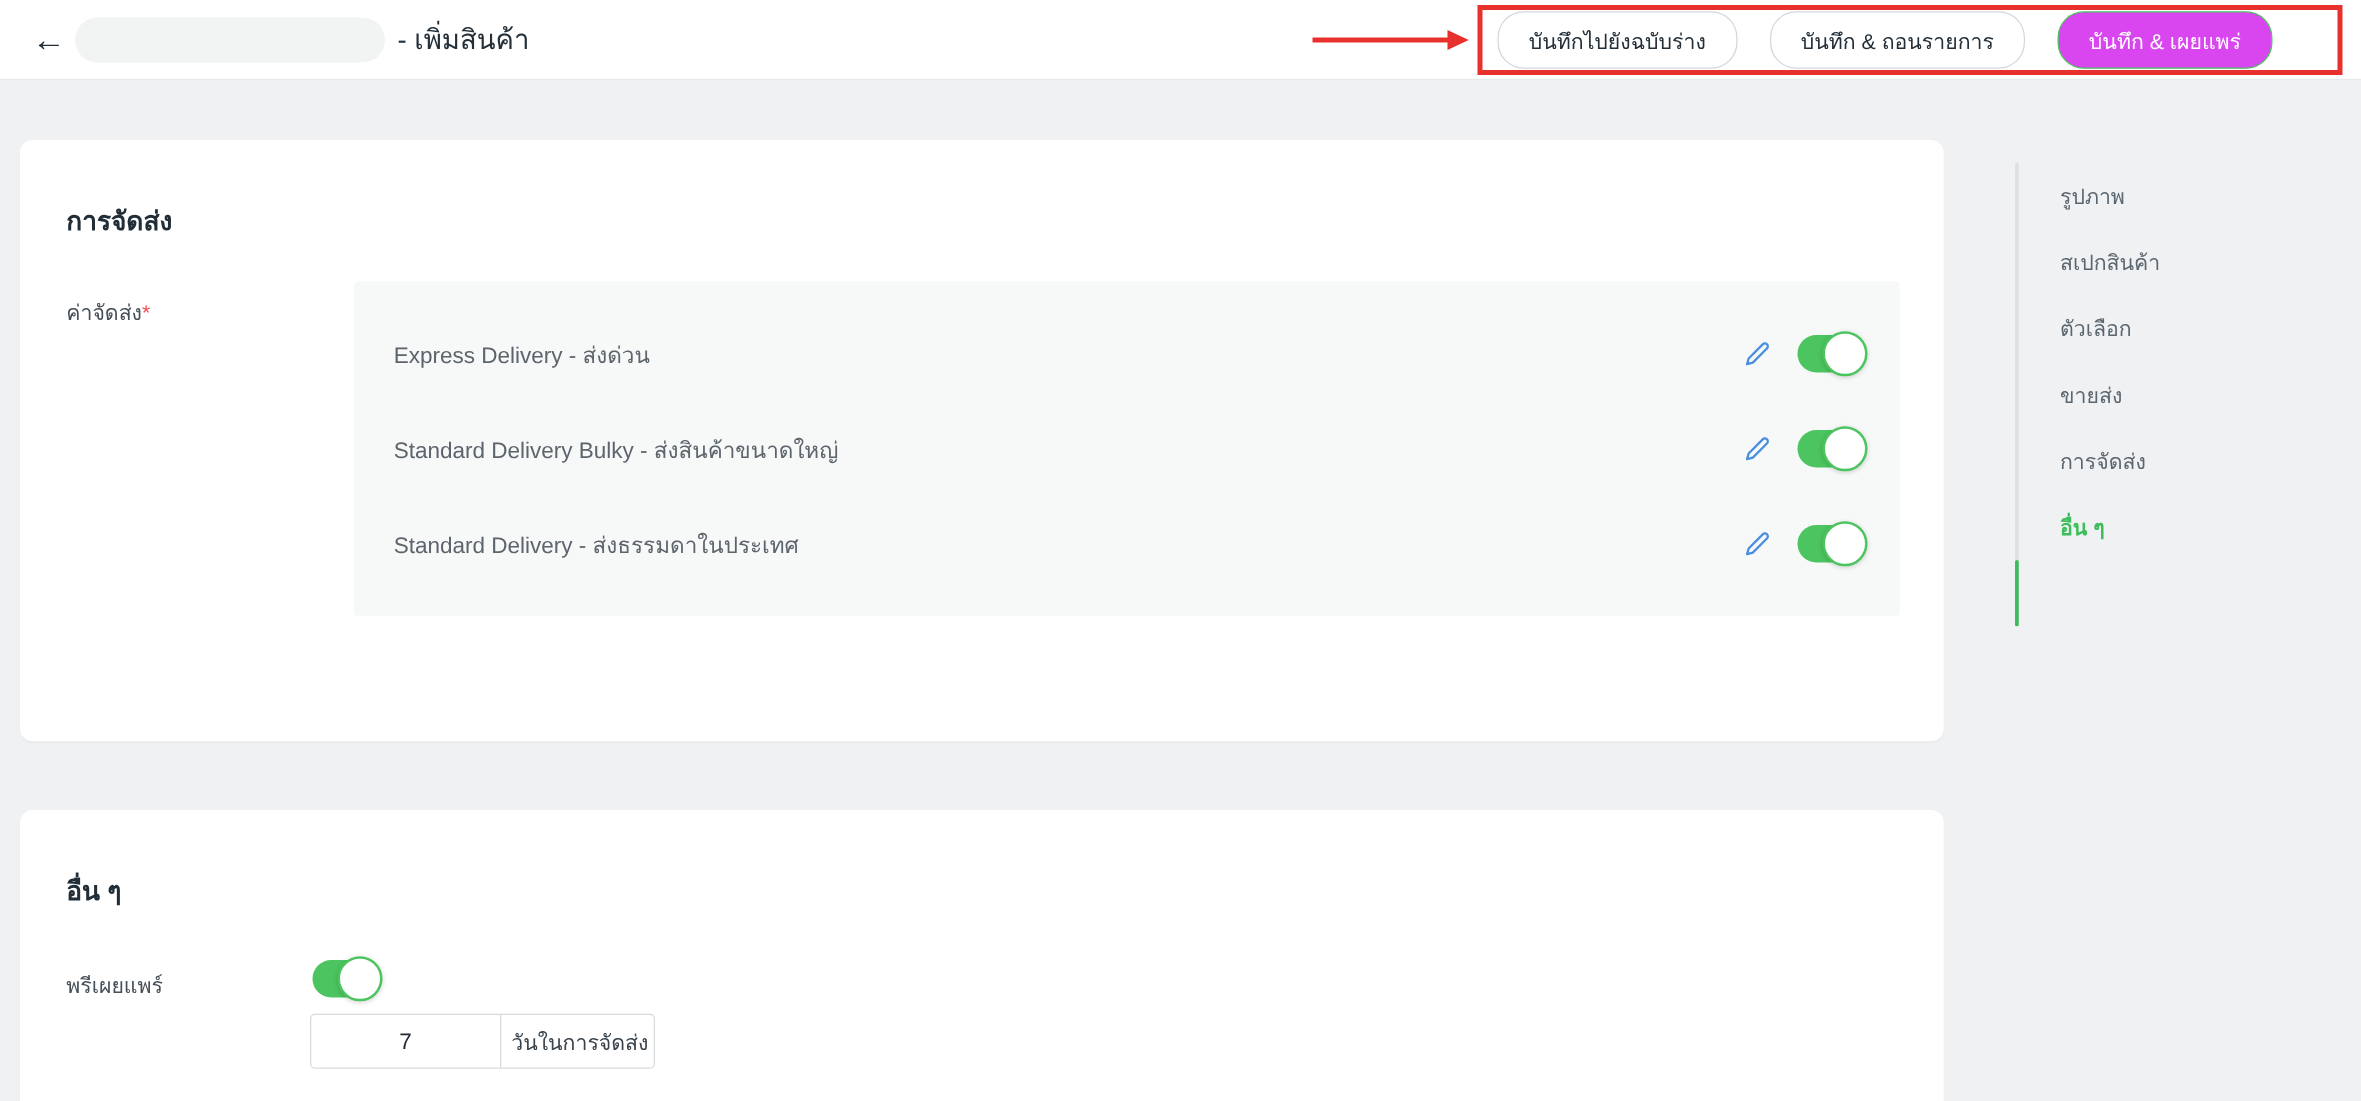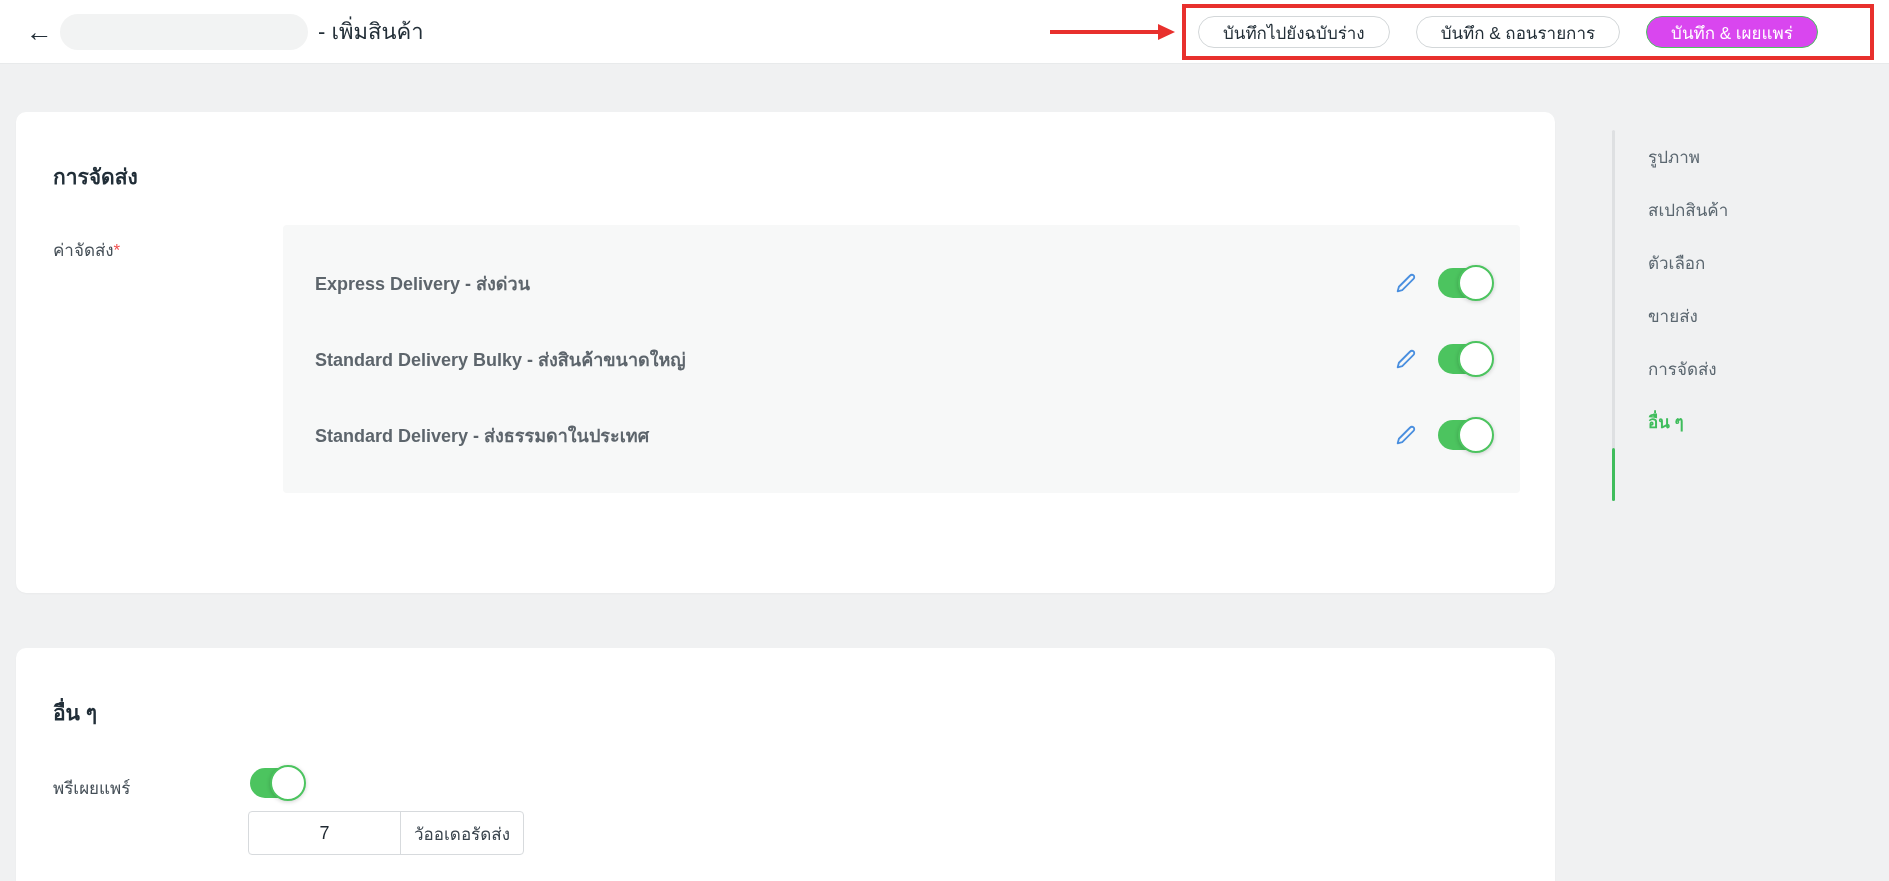--- a/index.html
+++ b/index.html
@@ -30,21 +30,21 @@
     position:absolute; left:318px; top:0; height:64px; line-height:64px;
     font-size:22px; font-weight:400; color:#232f38; white-space:nowrap;
   }
   .annot-arrow { position:absolute; left:1048px; top:20px; }
   .annot-box {
     position:absolute; left:1182px; top:4px; width:692px; height:56px;
     border:4px solid #e8302d;
     display:flex; align-items:center; gap:26px; padding:0 12px;
   }
   .btn {
-    height:32px; border-radius:21px; padding:0 24px;
+    height:46px; border-radius:21px; padding:0 24px;
     background:#ffffff; border:1px solid #d3d7d9; color:#232f38;
     font-size:17px; font-family:inherit; cursor:pointer; white-space:nowrap;
   }
   .btn-green { background:#d946ef; border:1px solid #4cc45f; color:#ffffff; }
 
   
   .card {
     position:absolute; left:16px; width:1539px; background:#ffffff;
     border-radius:10px; box-shadow:0 1px 2px rgba(0,0,0,0.03);
   }
@@ -61,21 +61,20 @@
   .req { color:#f04f4f; }
 
   
   .options-panel {
     position:absolute; left:267px; top:113px; width:1237px; height:268px;
     background:#f7f8f8; border-radius:4px; padding-top:20px;
   }
   .option-row {
     height:76px; display:flex; align-items:center;
     padding:0 28px 0 32px;
-    font-weight:bold;
   }
   .option-label { flex:1; font-size:18px; color:#5d656c; }
   .edit-btn {
     width:24px; height:24px; margin-right:20px; cursor:pointer;
     display:flex; align-items:center; justify-content:center;
     background:transparent; border:none;
   }
 
   
   .toggle {
@@ -193,21 +192,21 @@
 
 <section class="card card-others">
   <h2 class="card-title">อื่น ๆ</h2>
   <div class="preorder-label">พรีเผยแพร์</div>
   <div class="toggle preorder-toggle">
       <span class="knob"></span>
     </div>
 
   <div class="input-group">
     <input class="days-input" type="text" value="7" style="">
-    <div class="days-addon">วัออเดอรัดส่ง</div>
+    <div class="days-addon">วันในการจัดส่ง</div>
   </div>
 </section>
 
 <nav class="anchor-nav">
   <div class="nav-rail"></div>
   <div class="nav-rail-active"></div>
   <div class="nav-item">รูปภาพ</div>
   <div class="nav-item">สเปกสินค้า</div>
   <div class="nav-item">ตัวเลือก</div>
   <div class="nav-item">ขายส่ง</div>

